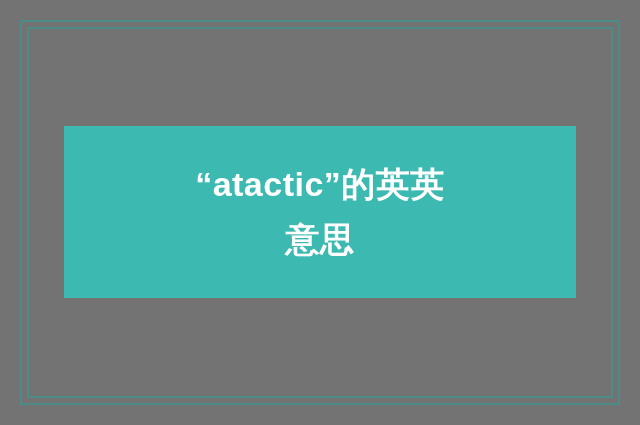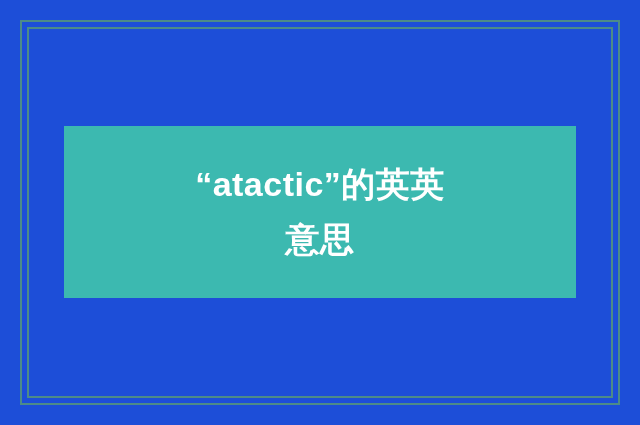--- a/index.html
+++ b/index.html
@@ -12,21 +12,21 @@
     height: 425px;
     overflow: hidden;
     font-family: "Liberation Sans", "DejaVu Sans", sans-serif;
   }
 
   
   .poster {
     position: relative;
     width: 640px;
     height: 425px;
-    background: #1d4ed8;
+    background: #737373;
     box-sizing: border-box;
   }
 
   
   .frame-outer {
     position: absolute;
     left: 20px;
     top: 20px;
     right: 20px;
     bottom: 20px;

